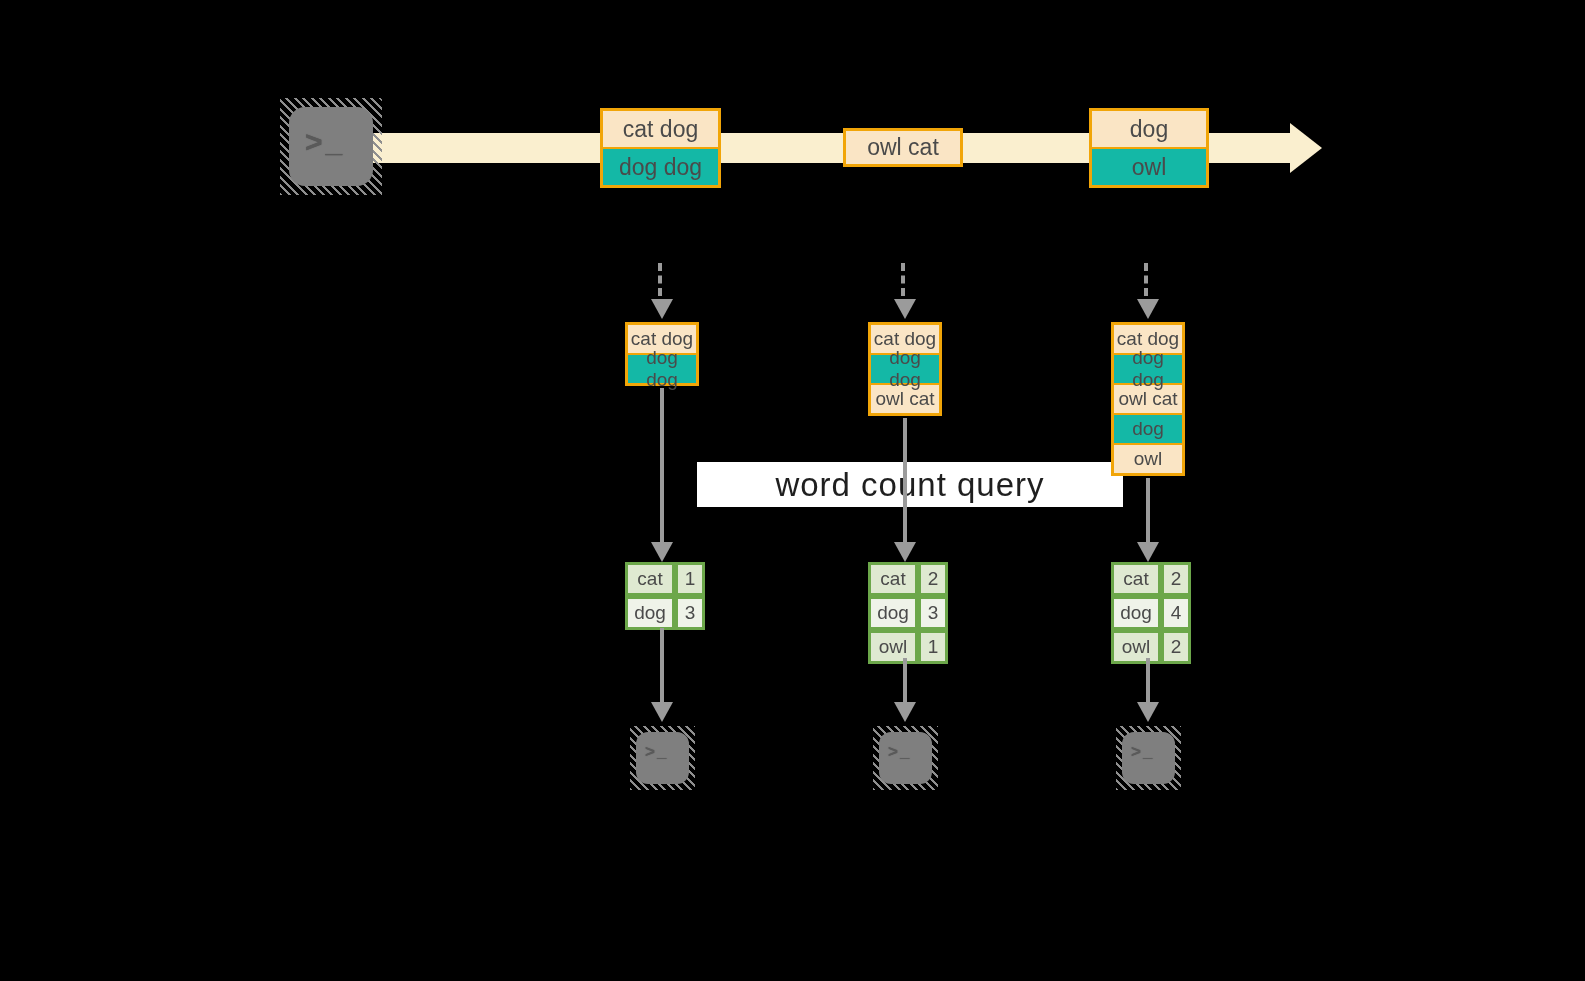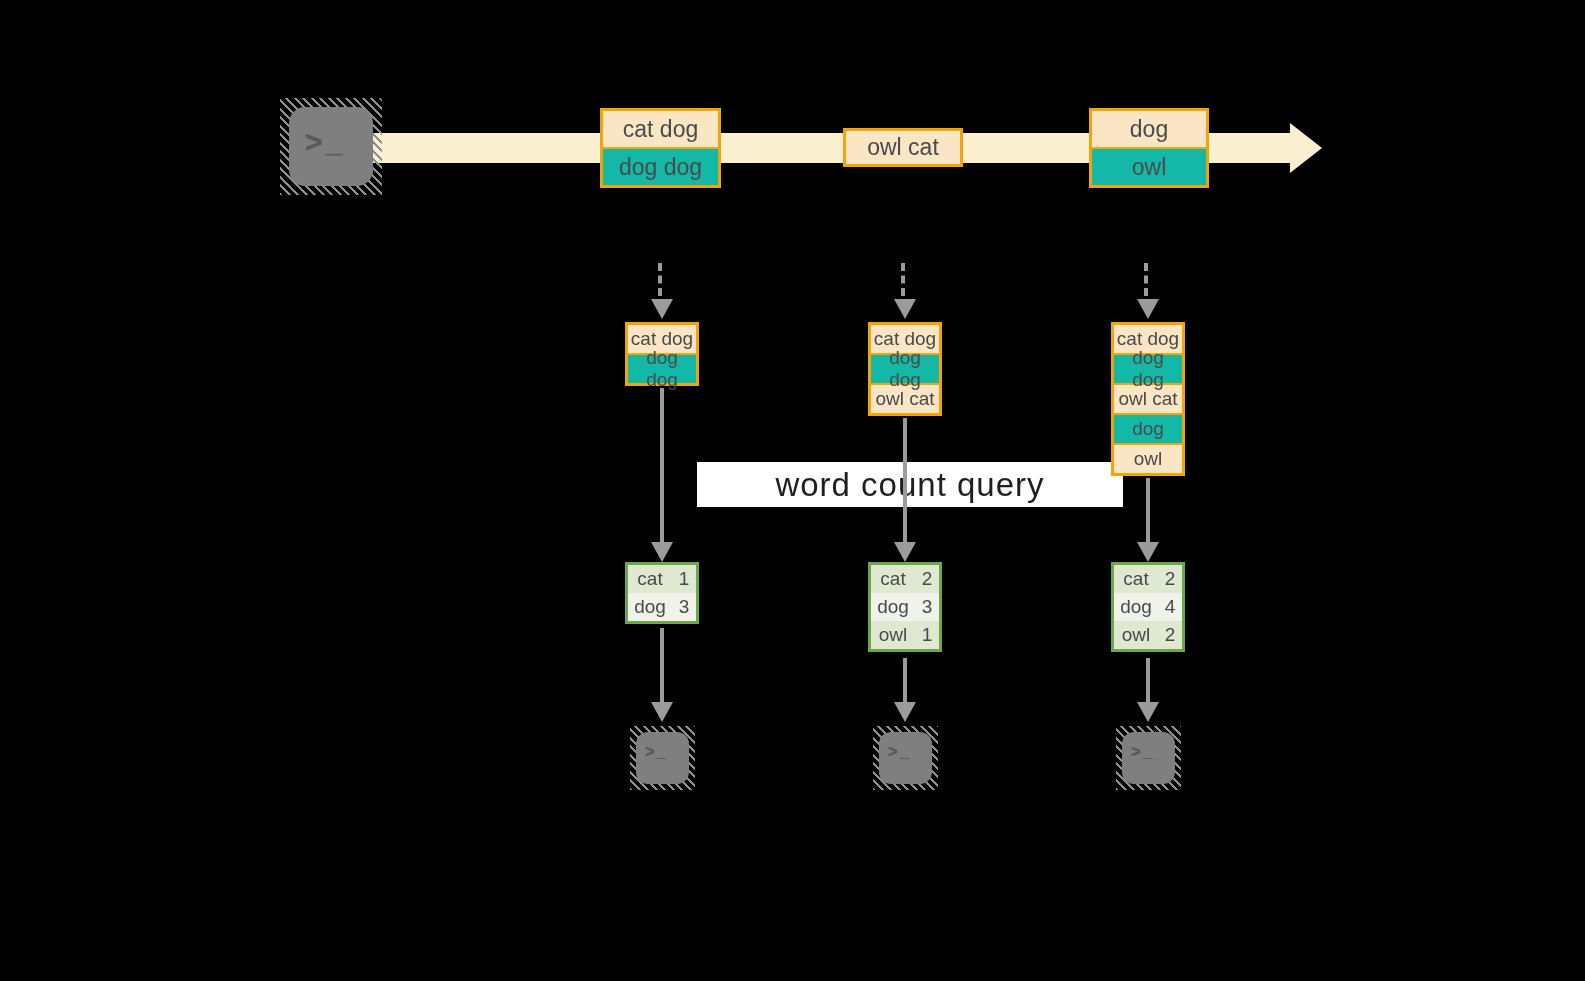--- a/index.html
+++ b/index.html
@@ -64,21 +64,21 @@
   .qband{
     left:697px;top:462px;width:426px;height:45px;background:#ffffff;z-index:2;
     display:flex;align-items:center;justify-content:center;
   }
   .qband span{font-size:33px;color:#1f1f1f;letter-spacing:1px;}
 
   
   .ctable{
     position:absolute;z-index:3;
     border:3px solid #6CA74A;background:#6CA74A;
-    display:grid;grid-template-columns:44px 24px;gap:0;
+    display:grid;grid-template-columns:44px 24px;gap:6px;
   }
   .ccell{
     display:flex;align-items:center;justify-content:center;
     height:28px;font-size:19px;color:#4a4a4a;
   }
   .ccell.dark{background:#DFE9D1;}
   .ccell.light{background:#EFF3E9;}
 </style>
 </head>
 <body>

